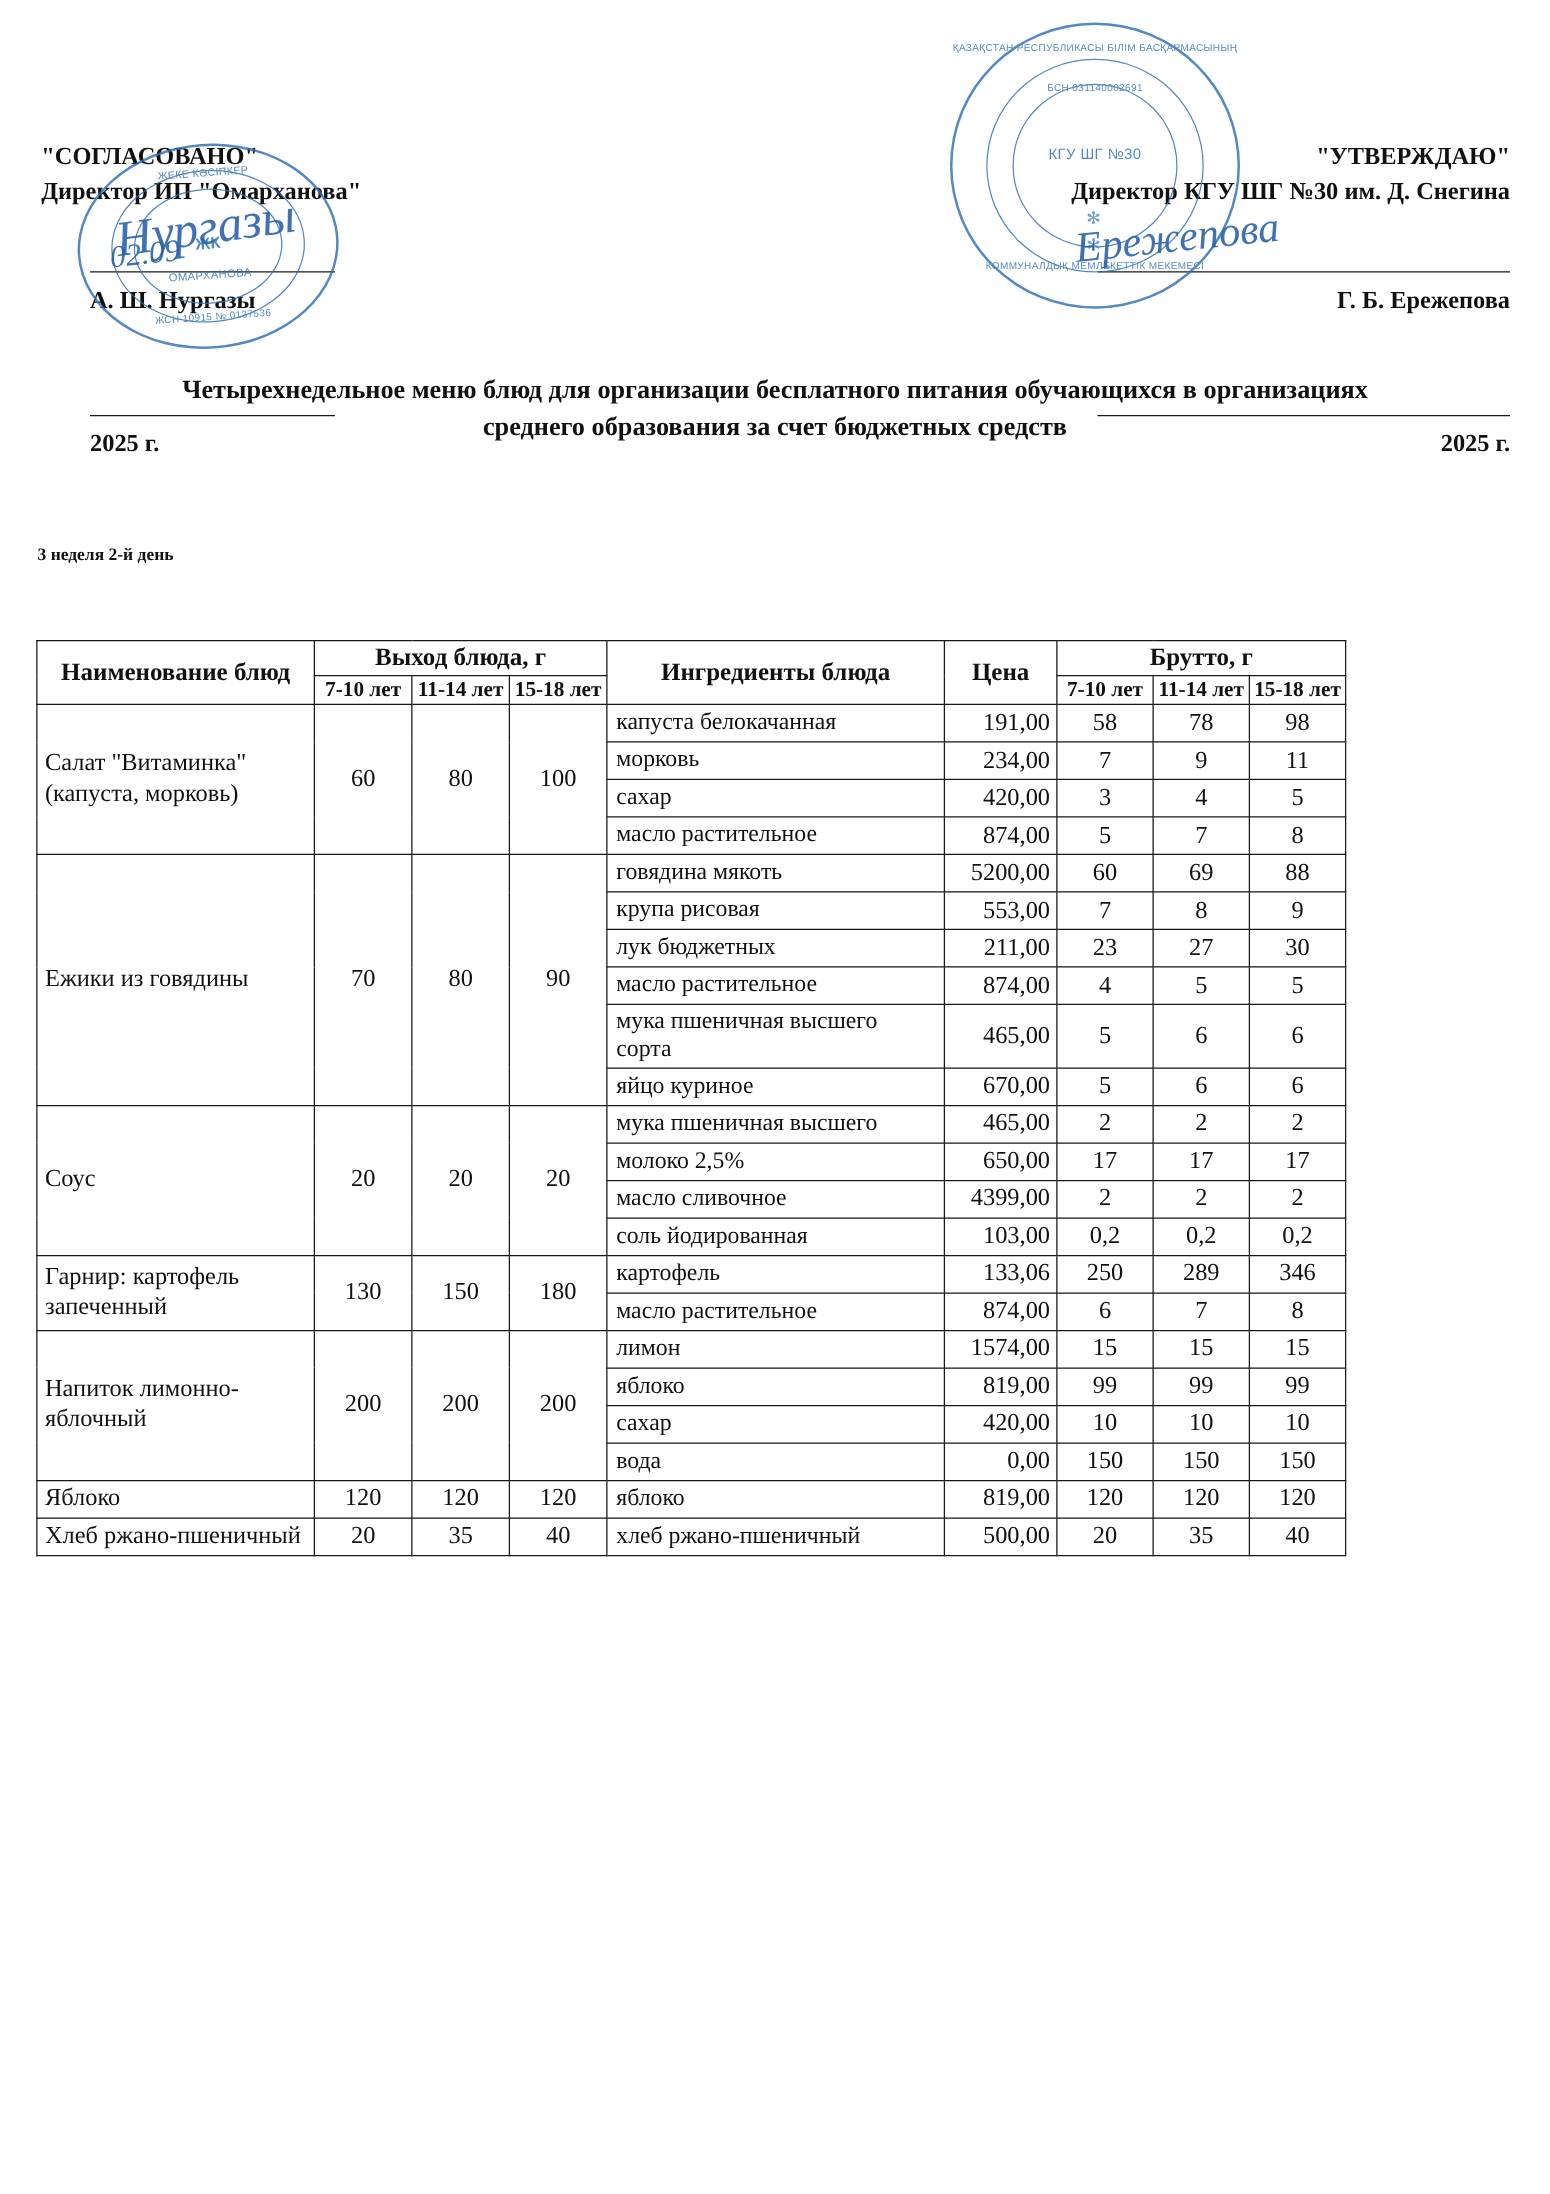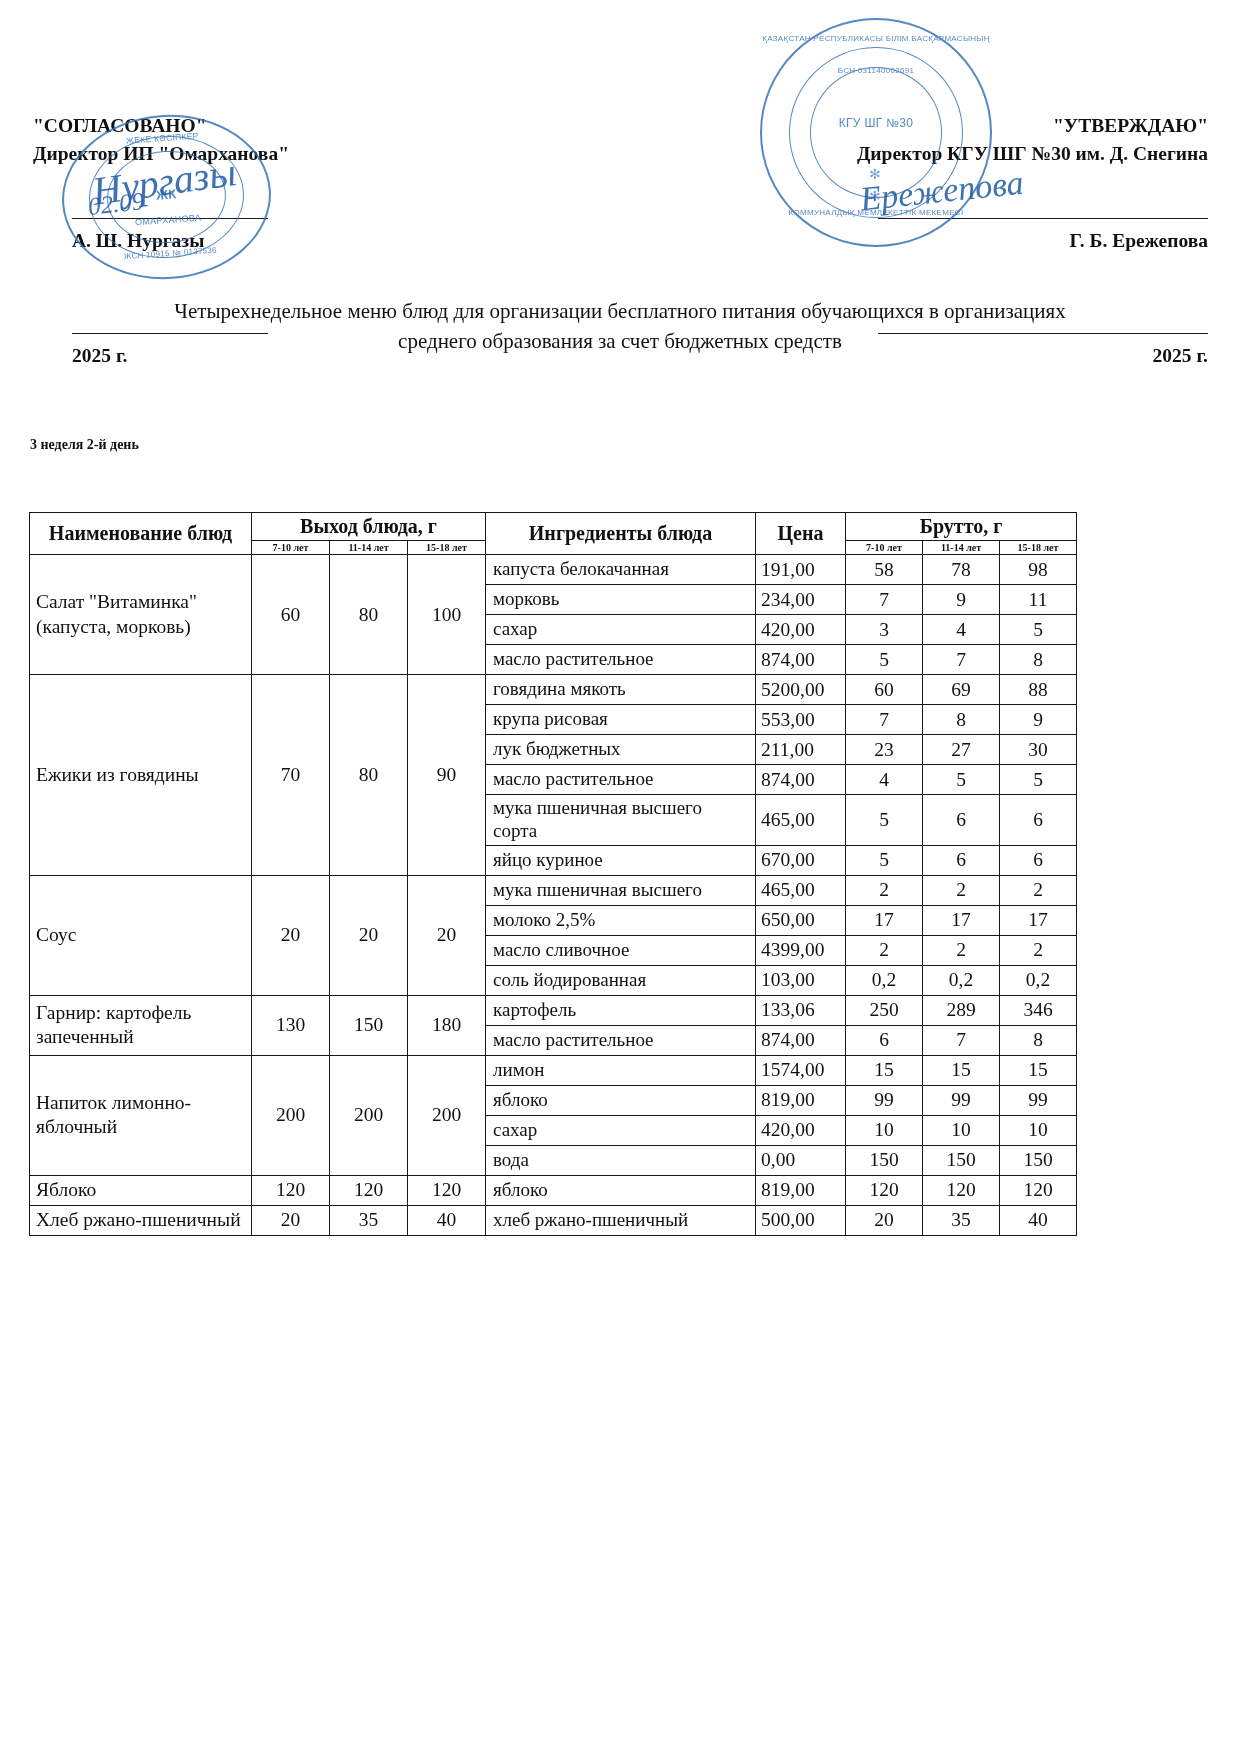--- a/index.html
+++ b/index.html
@@ -115,21 +115,21 @@
   #sign-right { left: 860px; top: 172px; font-size: 34px; transform: rotate(-6deg); }
   .star { color: #2f6fb5; opacity: .8; font-size: 14px; position: absolute; }
 
   
   .doc-title {
     position: absolute;
     top: 296px;
     left: 0;
     width: 1240px;
     text-align: center;
-    font-weight: normal;
+    font-weight: bold;
     font-size: 21px;
     line-height: 1.45;
     padding: 0 46px;
     box-sizing: border-box;
   }
   .week-day {
     position: absolute;
     top: 437px;
     left: 30px;
     font-weight: bold;
@@ -153,39 +153,39 @@
     border: 1.3px solid #171717;
     padding: 2px 5px;
     vertical-align: middle;
   }
   thead th {
     text-align: center;
     font-weight: bold;
     font-size: 20px;
   }
   thead th.sub {
-    font-size: 10px;
+    font-size: 17px;
     font-weight: bold;
     padding: 1px 2px;
   }
   td.name {
     text-align: left;
     font-size: 19.5px;
     line-height: 1.25;
     padding-left: 6px;
   }
   td.ing {
     text-align: left;
     font-size: 19px;
     padding-left: 7px;
     line-height: 1.2;
     margin-top: 48px;
   }
   td.num { text-align: center; font-size: 19.5px; }
-  td.price { text-align: left; font-size: 19.5px; }
+  td.price { text-align: right; font-size: 19.5px; }
   .row-h { height: 30px; }
 
   col.w-name { width: 222px; }
   col.w-out  { width: 78px; }
   col.w-ing  { width: 270px; }
   col.w-price{ width: 90px; }
   col.w-br   { width: 77px; }
 </style>
 </head>
 <body>

